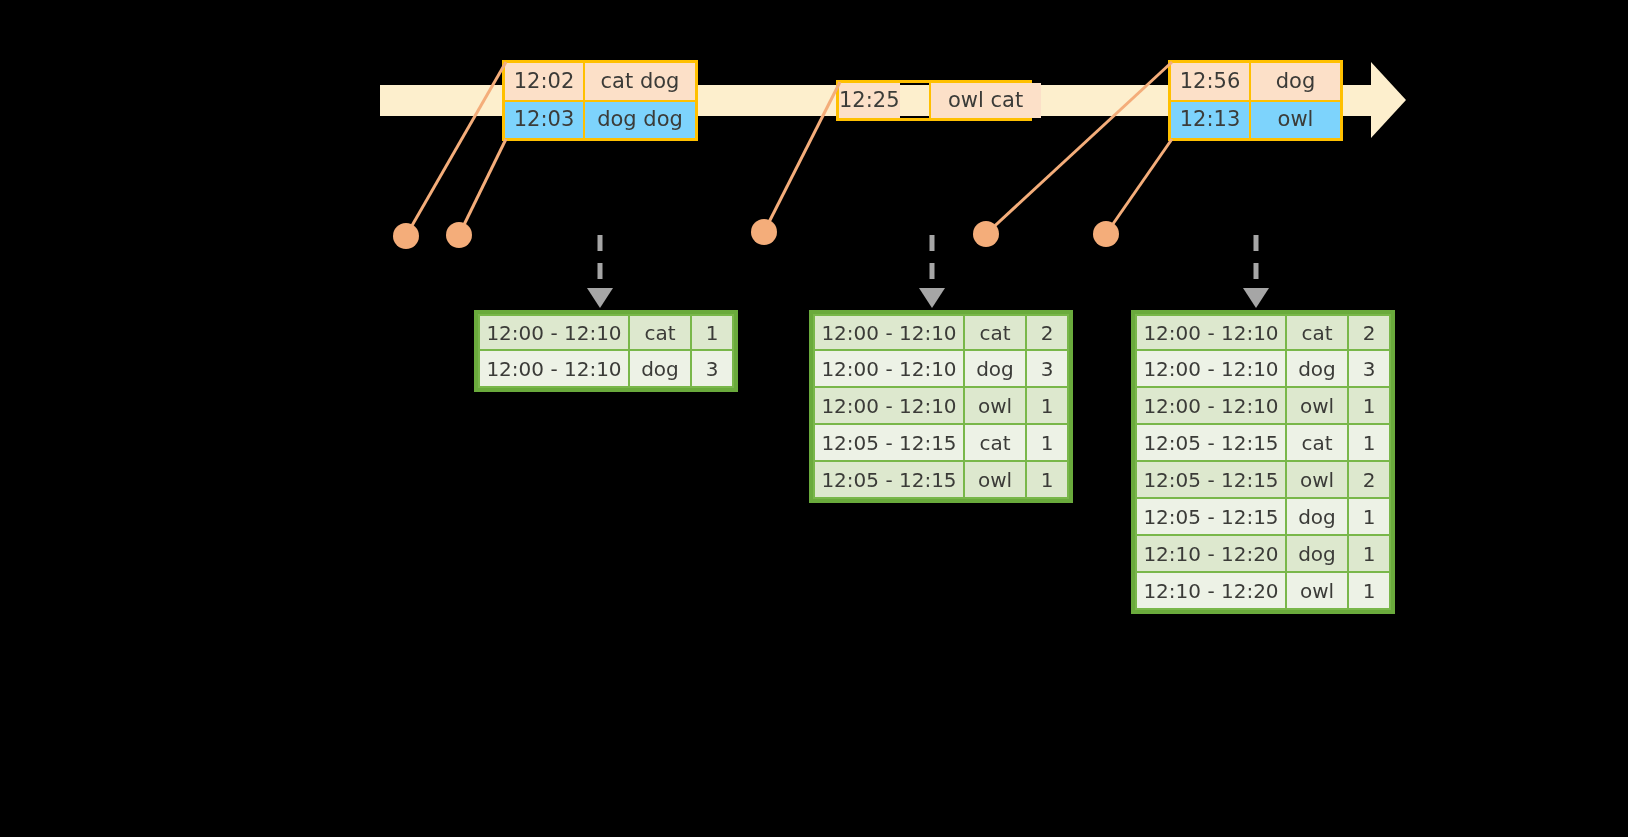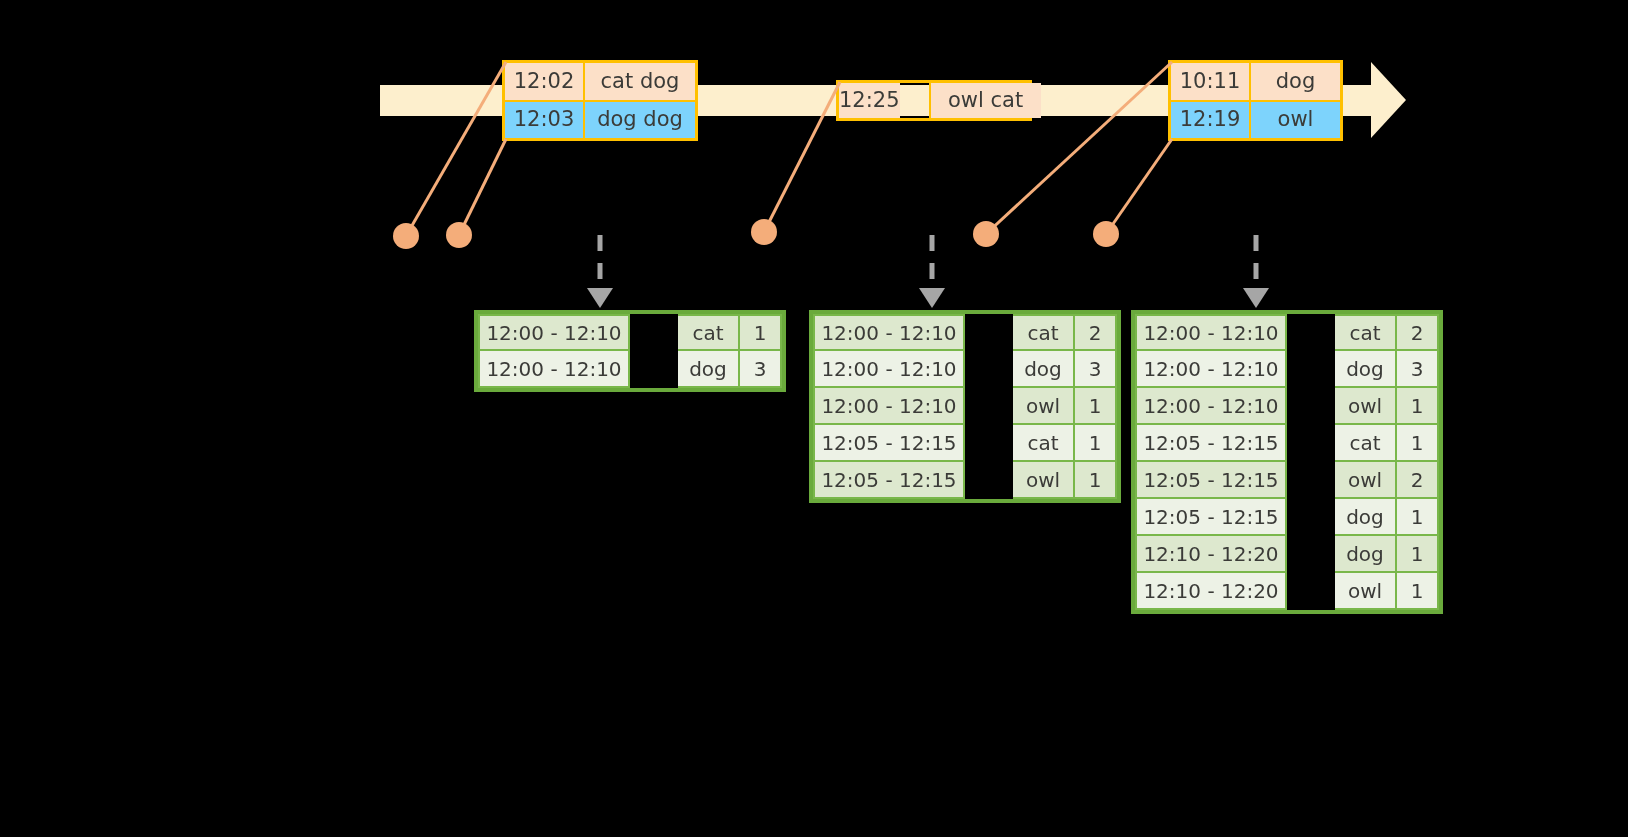--- a/index.html
+++ b/index.html
@@ -63,21 +63,21 @@
   }
   .rrow{display:flex;}
   .rcell{
     display:flex;align-items:center;justify-content:center;
     color:#3b3b38;font-size:20px;line-height:1;
     box-sizing:border-box;
     border:2px solid #79b74a;
     height:37px;
   }
   .c-win{width:152px;}
-  .c-key{width:62px;border-left-width:0;margin-left:48px;}
+  .c-key{width:62px;border-left-width:0;}
   .c-cnt{width:42px;border-left-width:0;}
   .rrow + .rrow .rcell{border-top-width:0;}
   .tone-a .rcell{background:#dde8ce;}
   .tone-b .rcell{background:#edf2e6;}
   .grp-sep .rcell{border-top:4px solid #6aaa3c;}
 
   #tbl1{left:474px;top:310px;}
   #tbl2{left:809px;top:310px;}
   #tbl3{left:1131px;top:310px;}
 </style>
@@ -103,25 +103,25 @@
 
   <div class="evt" id="evt2">
     <div class="evt-row shade-a">
       <div class="evt-time">12:25</div>
       <div class="evt-words">owl cat</div>
     </div>
   </div>
 
   <div class="evt" id="evt3">
     <div class="evt-row shade-a">
-      <div class="evt-time">10:11</div>
+      <div class="evt-time">12:56</div>
       <div class="evt-words">dog</div>
     </div>
     <div class="evt-row shade-b">
-      <div class="evt-time">12:19</div>
+      <div class="evt-time">12:13</div>
       <div class="evt-words">owl</div>
     </div>
   </div>
 
   <svg class="conn-svg" id="conn-svg" viewBox="0 0 1628 837" xmlns="http://www.w3.org/2000/svg">
       <line x1="406" y1="236" x2="506" y2="62" stroke="#f4ad7a" stroke-width="3"></line>
       <line x1="459" y1="235" x2="506" y2="139" stroke="#f4ad7a" stroke-width="3"></line>
       <line x1="764" y1="232" x2="840" y2="82" stroke="#f4ad7a" stroke-width="3"></line>
       <line x1="986" y1="234" x2="1172" y2="62" stroke="#f4ad7a" stroke-width="3"></line>
       <line x1="1106" y1="234" x2="1172" y2="139" stroke="#f4ad7a" stroke-width="3"></line>

